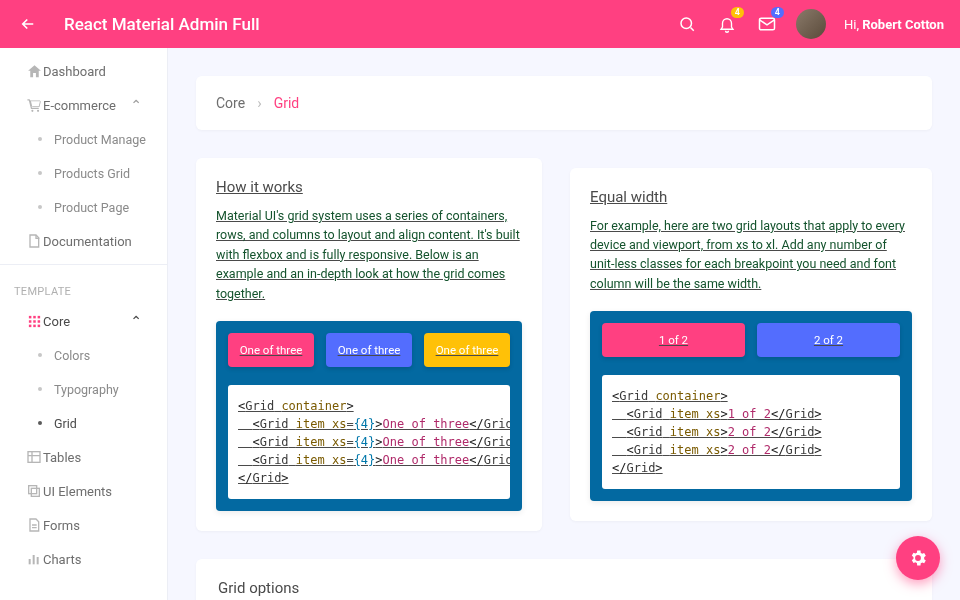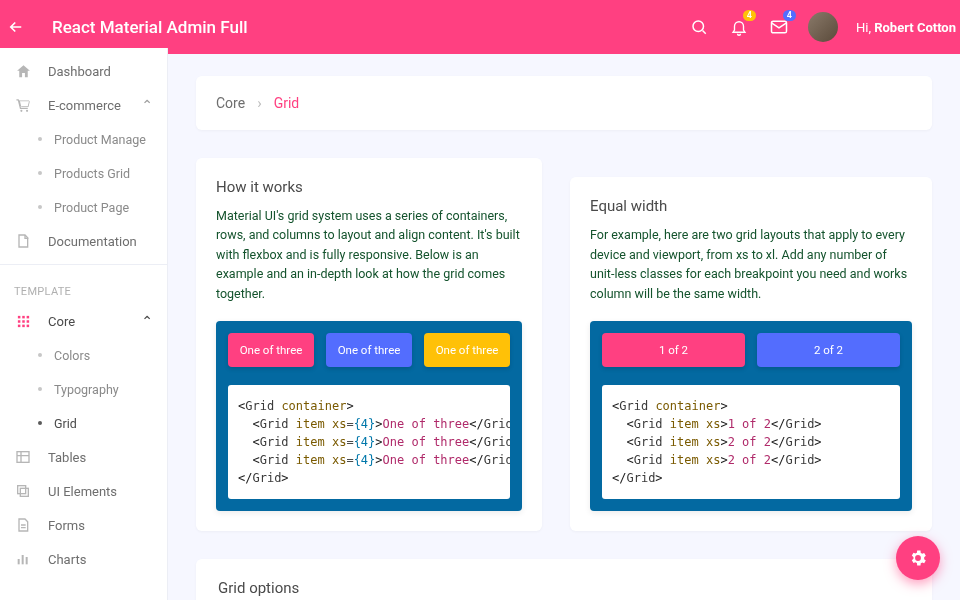--- a/index.html
+++ b/index.html
@@ -1,51 +1,51 @@
 <!DOCTYPE html>
 <html><head>
 <meta charset="utf-8">
 <style>
   * { box-sizing: border-box; margin: 0; padding: 0; }
   body { font-family: -apple-system, BlinkMacSystemFont, "Segoe UI", Roboto, Helvetica, Arial, sans-serif; background: #f6f7ff; color: #4a4a4a; width: 960px; height: 600px; overflow: hidden; position: relative; }
   
   
-  .header { height: 54px; background: #ff4081; display: flex; align-items: center; padding: 0 4px; color: #fff; }
+  .header { height: 48px; background: #ff4081; display: flex; align-items: center; padding: 0 16px; color: #fff; }
   .header .back { width: 24px; height: 24px; display:flex; align-items:center; justify-content:center; margin-right: 24px; cursor:pointer;}
   .header .title { font-size: 17px; font-weight: 500; flex:1; }
   .header .right { display:flex; align-items:center; gap: 18px; }
   .header .icon-btn { width: 22px; height:22px; position:relative; display:flex; align-items:center; justify-content:center; cursor:pointer;}
   .badge { position:absolute; top:-6px; right:-6px; background:#ffc107; color:#fff; border-radius:8px; font-size:9px; padding:1px 4px; line-height:1; font-weight:600;}
   .badge.blue { background:#536dfe;}
   .avatar { width:30px; height:30px; border-radius:50%; background: linear-gradient(135deg,#8a7a6a,#5a4a3a); display:inline-block;}
   .greeting { font-size: 13px; }
 
   
   .sidebar { position:absolute; top:48px; left:0; width:168px; bottom:0; background:#fff; border-right:1px solid #eceef5; overflow-y:auto; padding-top: 6px;}
-  .side-item { display:flex; align-items:center; height:34px; padding: 0 14px; font-size:13px; color:#6e6e6e; cursor:pointer; gap: 16px;}
+  .side-item { display:flex; align-items:center; height:34px; padding: 0 25px; font-size:13px; color:#6e6e6e; cursor:pointer; }
   .side-item .sicon { width:18px; height:18px; display:flex; align-items:center; justify-content:center; color:#b6b6b6;}
   .side-item .label { flex:1;}
   .side-item .chev { font-size:14px; color:#9e9e9e;}
   .side-sub { display:flex; align-items:center; height:34px; padding-left:38px; font-size:12.5px; color:#8a8a8a; cursor:pointer; gap:12px;text-align:center;}
   .side-sub .dot { width:4px; height:4px; border-radius:50%; background:#c7c7c7;}
   .side-sub.active { color:#4a4a4a;}
   .side-sub.active .dot { background:#5a5a5a;}
   .side-section { font-size:11px; color:#b0b0b0; padding: 14px 14px 6px; letter-spacing:0.3px;}
   .side-divider { height:1px; background:#eceef5; margin:6px 0;}
   .side-item.core .sicon { color:#ff4081; }
   .side-item.core .label, .side-item.core .chev { color:#4a4a4a; }
 
   
   .main { position:absolute; top:48px; left:168px; right:0; bottom:0; overflow-y:auto; padding: 28px 28px 40px;}
   .breadcrumb-card { background:#fff; border-radius:6px; padding: 18px 20px; display:flex; align-items:center; gap:12px; font-size:14px; box-shadow: 0 1px 3px rgba(0,0,0,0.04); margin-bottom:28px;}
   .breadcrumb-card .bc-root { color:#6e6e6e; cursor:pointer;}
   .breadcrumb-card .bc-sep { color:#bdbdbd; font-size:15px;}
   .breadcrumb-card .bc-current { color:#ff4081;}
 
-  .row2 { display:flex; gap: 28px; margin-bottom:28px; align-items:flex-end;}
+  .row2 { display:flex; gap: 28px; margin-bottom:28px; align-items:center;text-decoration:underline;}
   .card { background:#fff; border-radius:6px; padding: 20px; box-shadow: 0 1px 3px rgba(0,0,0,0.04);}
   .card.left { width: 346px; }
   .card.right { flex:1; }
   .card h3 { font-size:15px; font-weight:400; color:#4a4a4a; margin-bottom:10px;}
   .card p { font-size:12.5px; color:#14532d; line-height:1.55; margin-bottom: 18px;}
   
   .demo-wrap { background:#0369a1; border-radius:4px; padding: 12px; box-shadow: 0 2px 6px rgba(0,0,0,0.08);}
   .grid-row { display:flex; gap:12px; margin-bottom: 18px;}
   .cell { flex:1; padding: 10px 4px; border-radius:4px; color:#fff; font-size:11.5px; text-align:center; box-shadow: 0 2px 4px rgba(0,0,0,0.15);}
   .cell.pink { background:#ff4081;}
@@ -235,21 +235,21 @@
 <div class="line">  <span class="t-tag">&lt;</span><span class="t-tagn">Grid</span> <span class="t-attr">item xs</span>=<span class="t-val">{4}</span><span class="t-tag">&gt;</span><span class="t-text">One of three</span><span class="t-tag">&lt;/</span><span class="t-tagn">Grid</span><span class="t-tag">&gt;</span></div>
 <div class="line">  <span class="t-tag">&lt;</span><span class="t-tagn">Grid</span> <span class="t-attr">item xs</span>=<span class="t-val">{4}</span><span class="t-tag">&gt;</span><span class="t-text">One of three</span><span class="t-tag">&lt;/</span><span class="t-tagn">Grid</span><span class="t-tag">&gt;</span></div>
 <div class="line">  <span class="t-tag">&lt;</span><span class="t-tagn">Grid</span> <span class="t-attr">item xs</span>=<span class="t-val">{4}</span><span class="t-tag">&gt;</span><span class="t-text">One of three</span><span class="t-tag">&lt;/</span><span class="t-tagn">Grid</span><span class="t-tag">&gt;</span></div>
 <div class="line"><span class="t-tag">&lt;/</span><span class="t-tagn">Grid</span><span class="t-tag">&gt;</span></div>
         </div>
       </div>
     </div>
 
     <div class="card right">
       <h3>Equal width</h3>
-      <p>For example, here are two grid layouts that apply to every device and viewport, from xs to xl. Add any number of unit-less classes for each breakpoint you need and works column will be the same width.</p>
+      <p>For example, here are two grid layouts that apply to every device and viewport, from xs to xl. Add any number of unit-less classes for each breakpoint you need and font column will be the same width.</p>
       <div class="demo-wrap">
         <div class="grid-row">
           <div class="cell pink">1 of 2</div>
           <div class="cell blue">2 of 2</div>
         </div>
         <div class="code">
 <div class="line"><span class="t-tag">&lt;</span><span class="t-tagn">Grid</span> <span class="t-attr">container</span><span class="t-tag">&gt;</span></div>
 <div class="line">  <span class="t-tag">&lt;</span><span class="t-tagn">Grid</span> <span class="t-attr">item xs</span><span class="t-tag">&gt;</span><span class="t-text">1 of 2</span><span class="t-tag">&lt;/</span><span class="t-tagn">Grid</span><span class="t-tag">&gt;</span></div>
 <div class="line">  <span class="t-tag">&lt;</span><span class="t-tagn">Grid</span> <span class="t-attr">item xs</span><span class="t-tag">&gt;</span><span class="t-text">2 of 2</span><span class="t-tag">&lt;/</span><span class="t-tagn">Grid</span><span class="t-tag">&gt;</span></div>
 <div class="line">  <span class="t-tag">&lt;</span><span class="t-tagn">Grid</span> <span class="t-attr">item xs</span><span class="t-tag">&gt;</span><span class="t-text">2 of 2</span><span class="t-tag">&lt;/</span><span class="t-tagn">Grid</span><span class="t-tag">&gt;</span></div>

